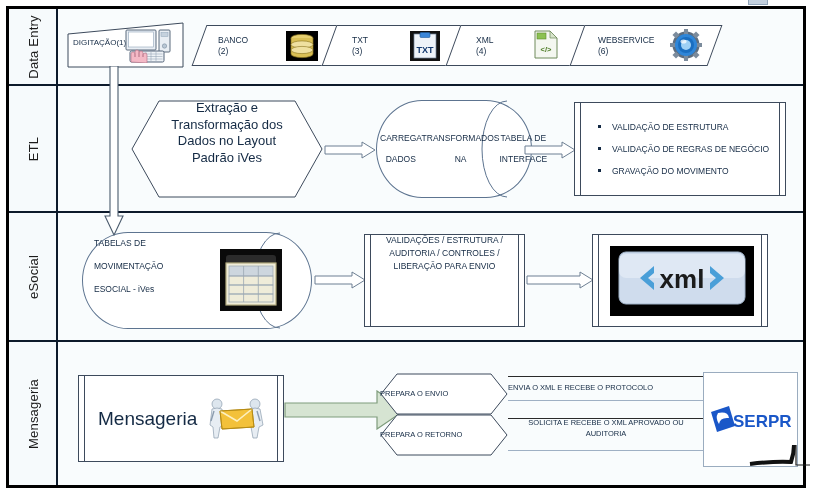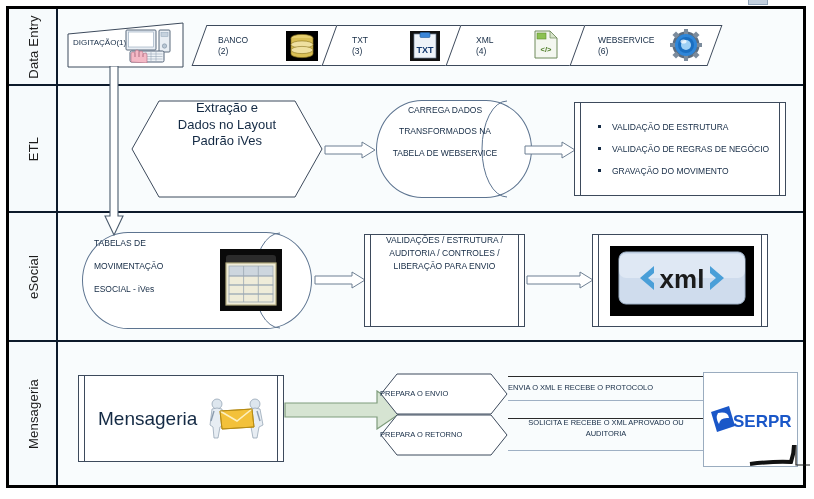--- a/index.html
+++ b/index.html
@@ -285,37 +285,38 @@
         <span>ETL</span>
       </div>
       <div class="lane-body">
 
         <div class="shp" style="left:73px;top:14px;width:192px;height:98px;">
           <svg width="192" height="98" viewBox="0 0 192 98" style="position:absolute;left:0;top:0;">
             <polygon points="28,1 164,1 191,49 164,97 28,97 1,49" fill="#ffffff" stroke="#3d4a5c" stroke-width="1"></polygon>
           </svg>
           <div class="txt" style="left:16px;top:0;width:160px;height:98px;flex-direction:column;font-size:13px;line-height:1.28;">
             <div>Extração e</div>
+            <div>Transformação dos</div>
             <div>Dados no Layout</div>
             <div>Padrão iVes</div>
           </div>
         </div>
 
         <svg class="arrow-h" width="52" height="18" viewBox="0 0 52 18" style="left:266px;top:55px;">
           <path d="M1,5 L38,5 L38,1 L51,9 L38,17 L38,13 L1,13 Z" fill="#ffffff" stroke="#6d7f93" stroke-width="1"></path>
         </svg>
 
         <div class="cyl shp" style="left:318px;top:14px;width:156px;height:98px;"></div>
         <svg width="156" height="98" viewBox="0 0 156 98" style="position:absolute;left:318px;top:14px;pointer-events:none;">
           <path d="M131,1 a25 48 0 0 0 0 96" fill="none" stroke="#5d7490" stroke-width="1"></path>
         </svg>
-        <div class="txt" style="left:322px;top:14px;width:130px;height:98px;flex-direction:column;font-size:8.5px;line-height:2.5;">
+        <div class="txt" style="left:322px;top:14px;width:130px;height:98px;flex-direction:row;font-size:8.5px;line-height:2.5;">
           <div>CARREGA DADOS</div>
           <div>TRANSFORMADOS NA</div>
-          <div>TABELA DE WEBSERVICE</div>
+          <div>TABELA DE INTERFACE</div>
         </div>
 
         <svg class="arrow-h" width="52" height="18" viewBox="0 0 52 18" style="left:466px;top:55px;">
           <path d="M1,5 L38,5 L38,1 L51,9 L38,17 L38,13 L1,13 Z" fill="#ffffff" stroke="#6d7f93" stroke-width="1"></path>
         </svg>
 
         <div class="proc shp" style="left:516px;top:16px;width:212px;height:94px;"></div>
         <div class="bullets" style="left:524px;top:16px;width:200px;height:94px;">
           <div class="bi">VALIDAÇÃO DE ESTRUTURA</div>
           <div class="bi">VALIDAÇÃO DE REGRAS DE NEGÓCIO</div>

